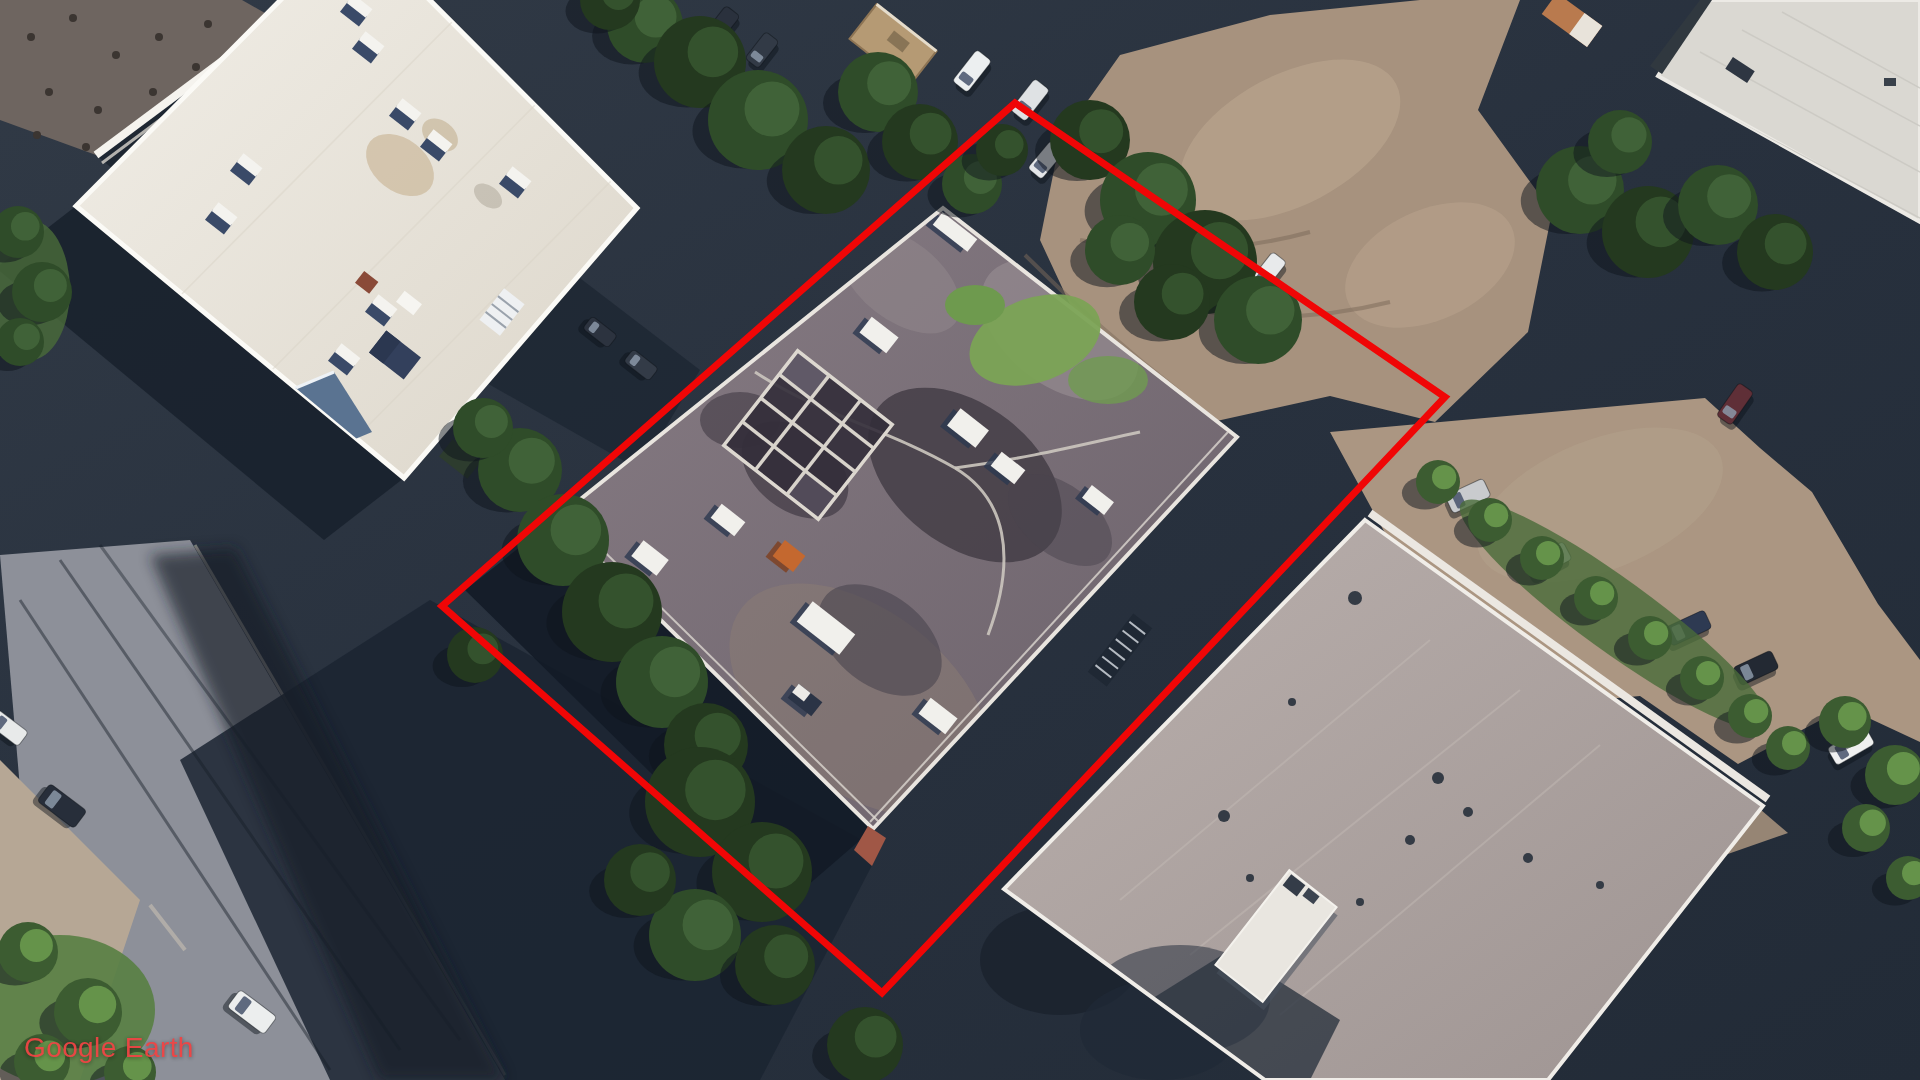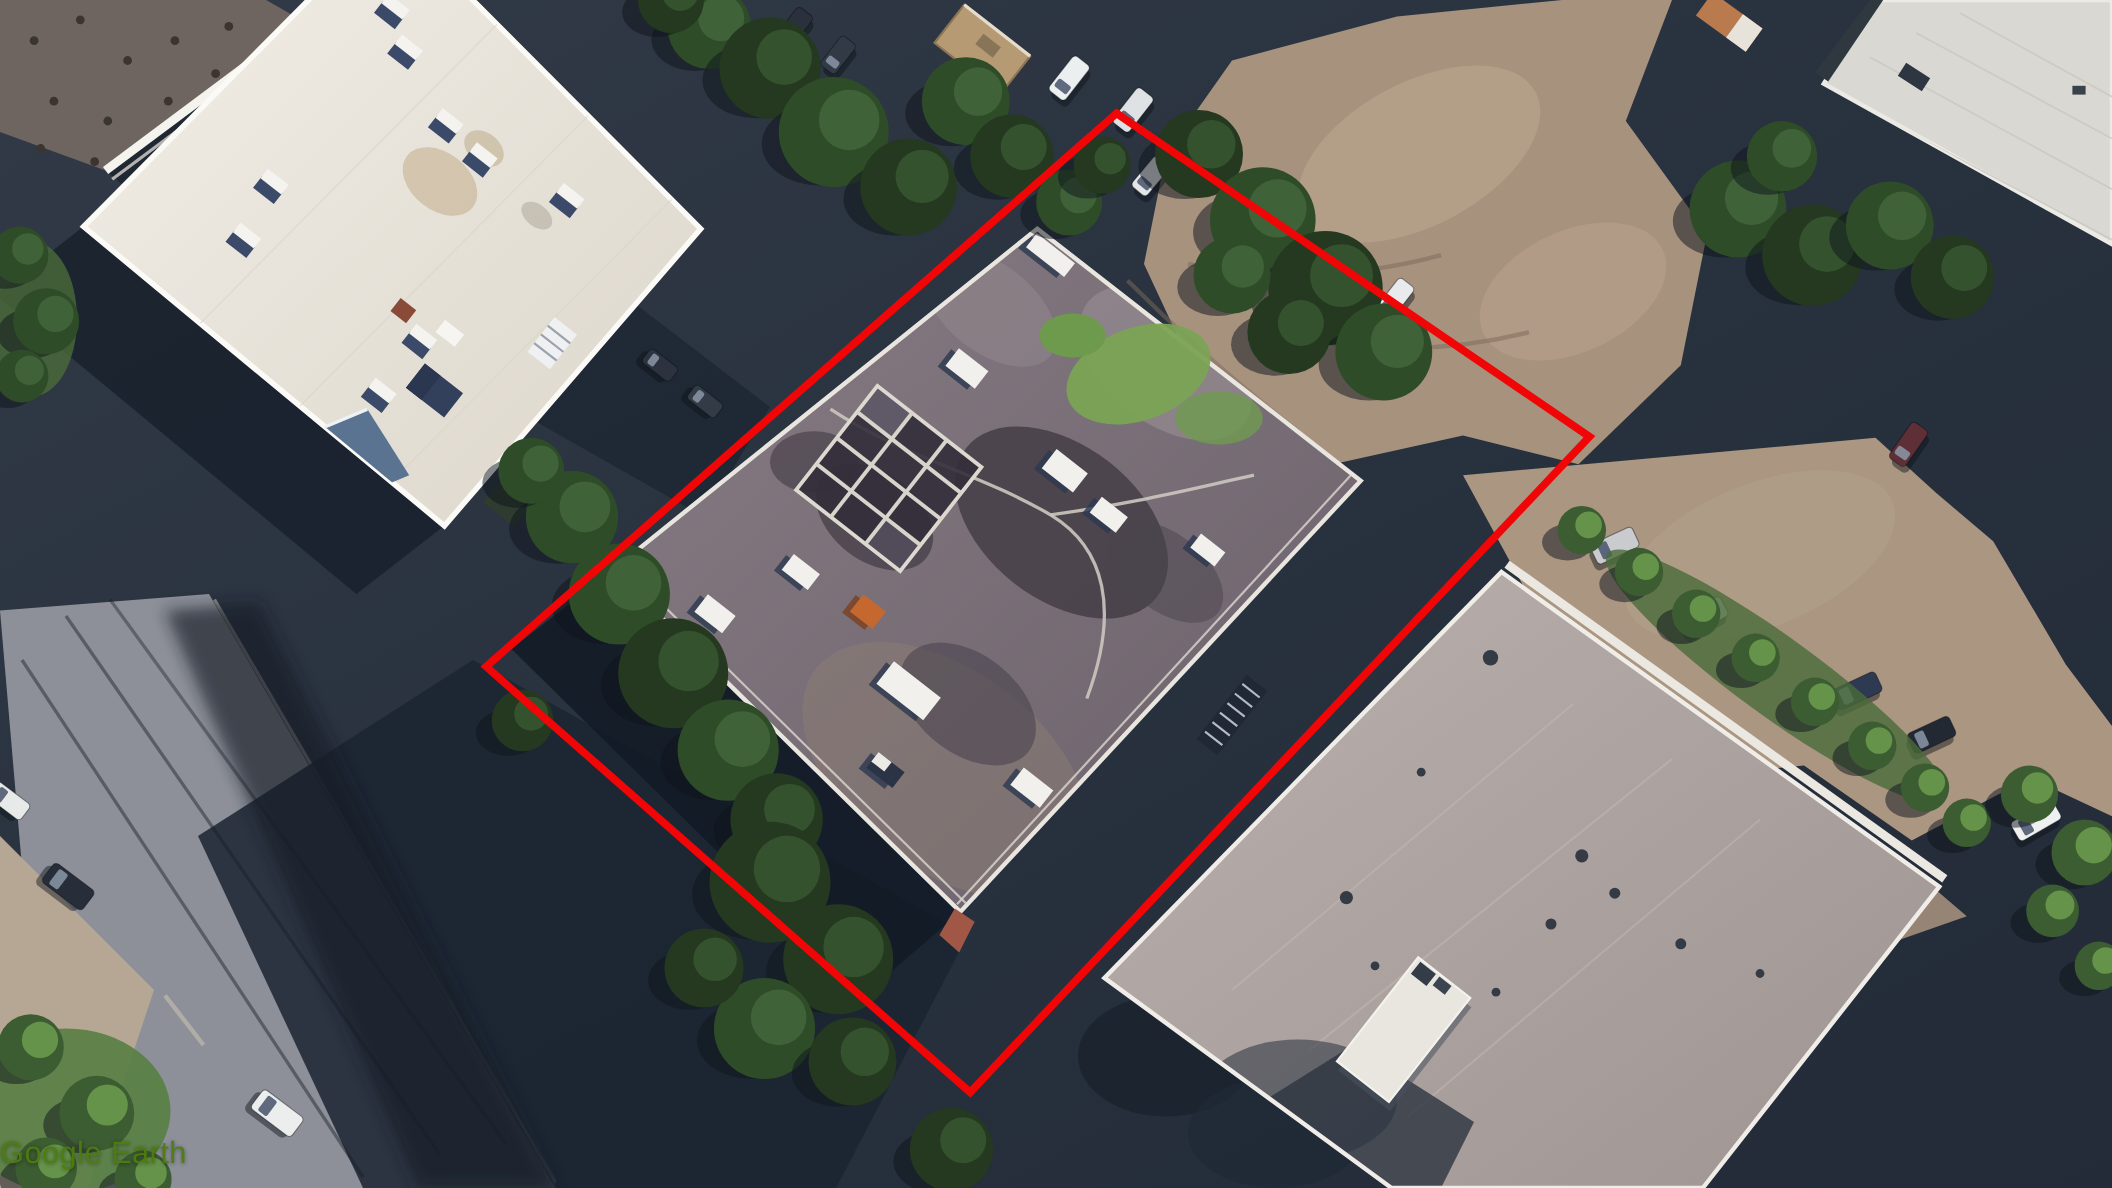--- a/index.html
+++ b/index.html
@@ -1,19 +1,19 @@
 <!DOCTYPE html>
 <html><head>
 <meta charset="utf-8">
 <style>
   html,body{margin:0;padding:0;background:#10161f;}
   #stage{position:relative;width:1920px;height:1080px;overflow:hidden;
          font-family:"Liberation Sans",sans-serif;}
   #stage svg{position:absolute;inset:0;display:block;}
-  .watermark{position:absolute;left:0;bottom:16px;color:#4d7c0f;opacity:.95;
+  .watermark{position:absolute;left:24px;bottom:16px;color:#ef4444;opacity:.95;
              font-size:28px;letter-spacing:.4px;font-weight:400;
              text-shadow:0 1px 4px rgba(0,0,0,.45);user-select:none;}
 </style>
 </head>
 <body>
 
 <div id="stage">
 <svg viewBox="0 0 1920 1080" width="1920" height="1080">
   <defs>
     <linearGradient id="baseG" x1="0" y1="0" x2="1" y2="1">

